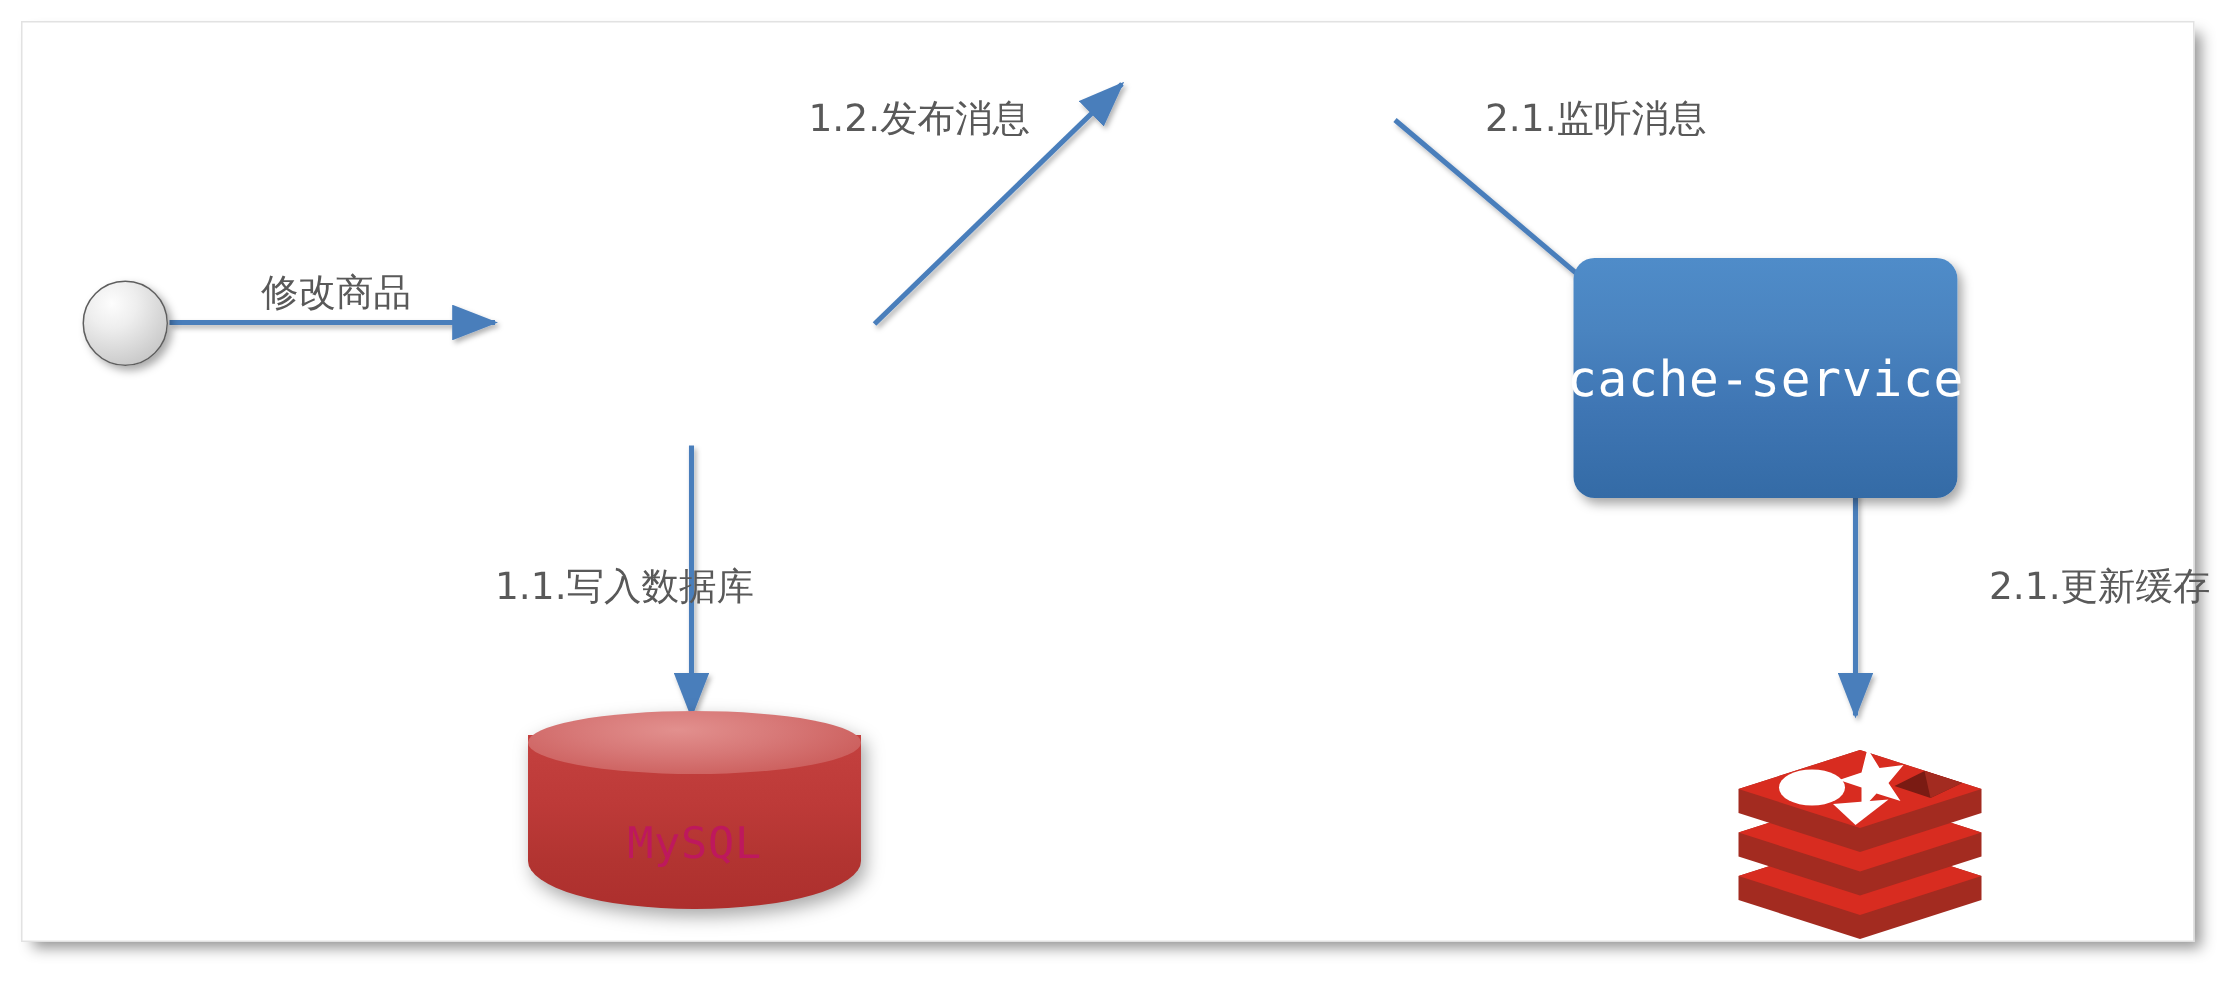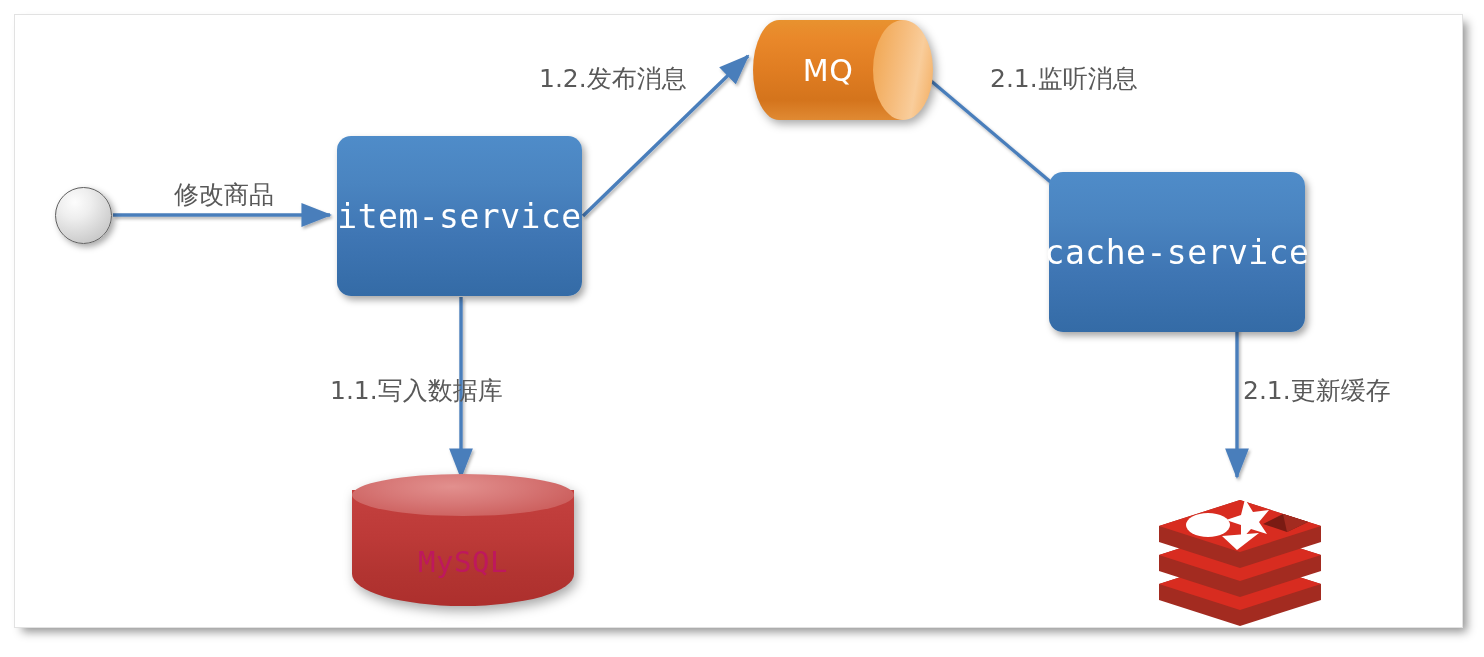--- a/index.html
+++ b/index.html
@@ -188,21 +188,21 @@
     position: absolute;
     color: #595959;
     font-family: "DejaVu Sans", "Liberation Sans", sans-serif;
     font-size: 25px;
     white-space: nowrap;
   }
   #label-modify-item   { left: 174px;  top: 178px; }
   #label-publish-msg   { left: 539px;  top: 62px;  }
   #label-listen-msg    { left: 990px;  top: 62px;  }
   #label-write-db      { left: 282px;  top: 374px; margin-left: 48px; }
-  #label-update-cache  { left: 1243px; top: 374px; }
+  #label-update-cache  { left: 1326px; top: 374px; }
 </style>
 </head>
 <body>
 
 <div id="canvas">
 
   <div class="slide-frame"></div>
 
   <svg id="connectors" viewBox="0 0 1484 657" xmlns="http://www.w3.org/2000/svg">
     <defs>
@@ -223,29 +223,21 @@
       <line x1="930" y1="80" x2="1098" y2="222" stroke="#4a7ebb" stroke-width="3.4" marker-end="url(#arrowhead)"></line>
 
       <line x1="461" y1="297" x2="461" y2="477" stroke="#4a7ebb" stroke-width="3.4" marker-end="url(#arrowhead)"></line>
 
       <line x1="1237" y1="297" x2="1237" y2="477" stroke="#4a7ebb" stroke-width="3.4" marker-end="url(#arrowhead)"></line>
     </g>
   </svg>
 
   <div class="node" id="node-start"></div>
 
-  <div class="node service-box" id="node-item-service">
-    <span class="label">item-service</span>
-  </div>
-
-  <div class="node" id="node-mq">
-    <div class="hcyl-body"></div>
-    <div class="hcyl-cap"></div>
-    <span class="label">MQ</span>
-  </div>
+
 
   <div class="node service-box" id="node-cache-service">
     <span class="label">cache-service</span>
   </div>
 
   <div class="node" id="node-mysql">
     <div class="vcyl-body"></div>
     <div class="vcyl-top"></div>
     <span class="label">MySQL</span>
   </div>

